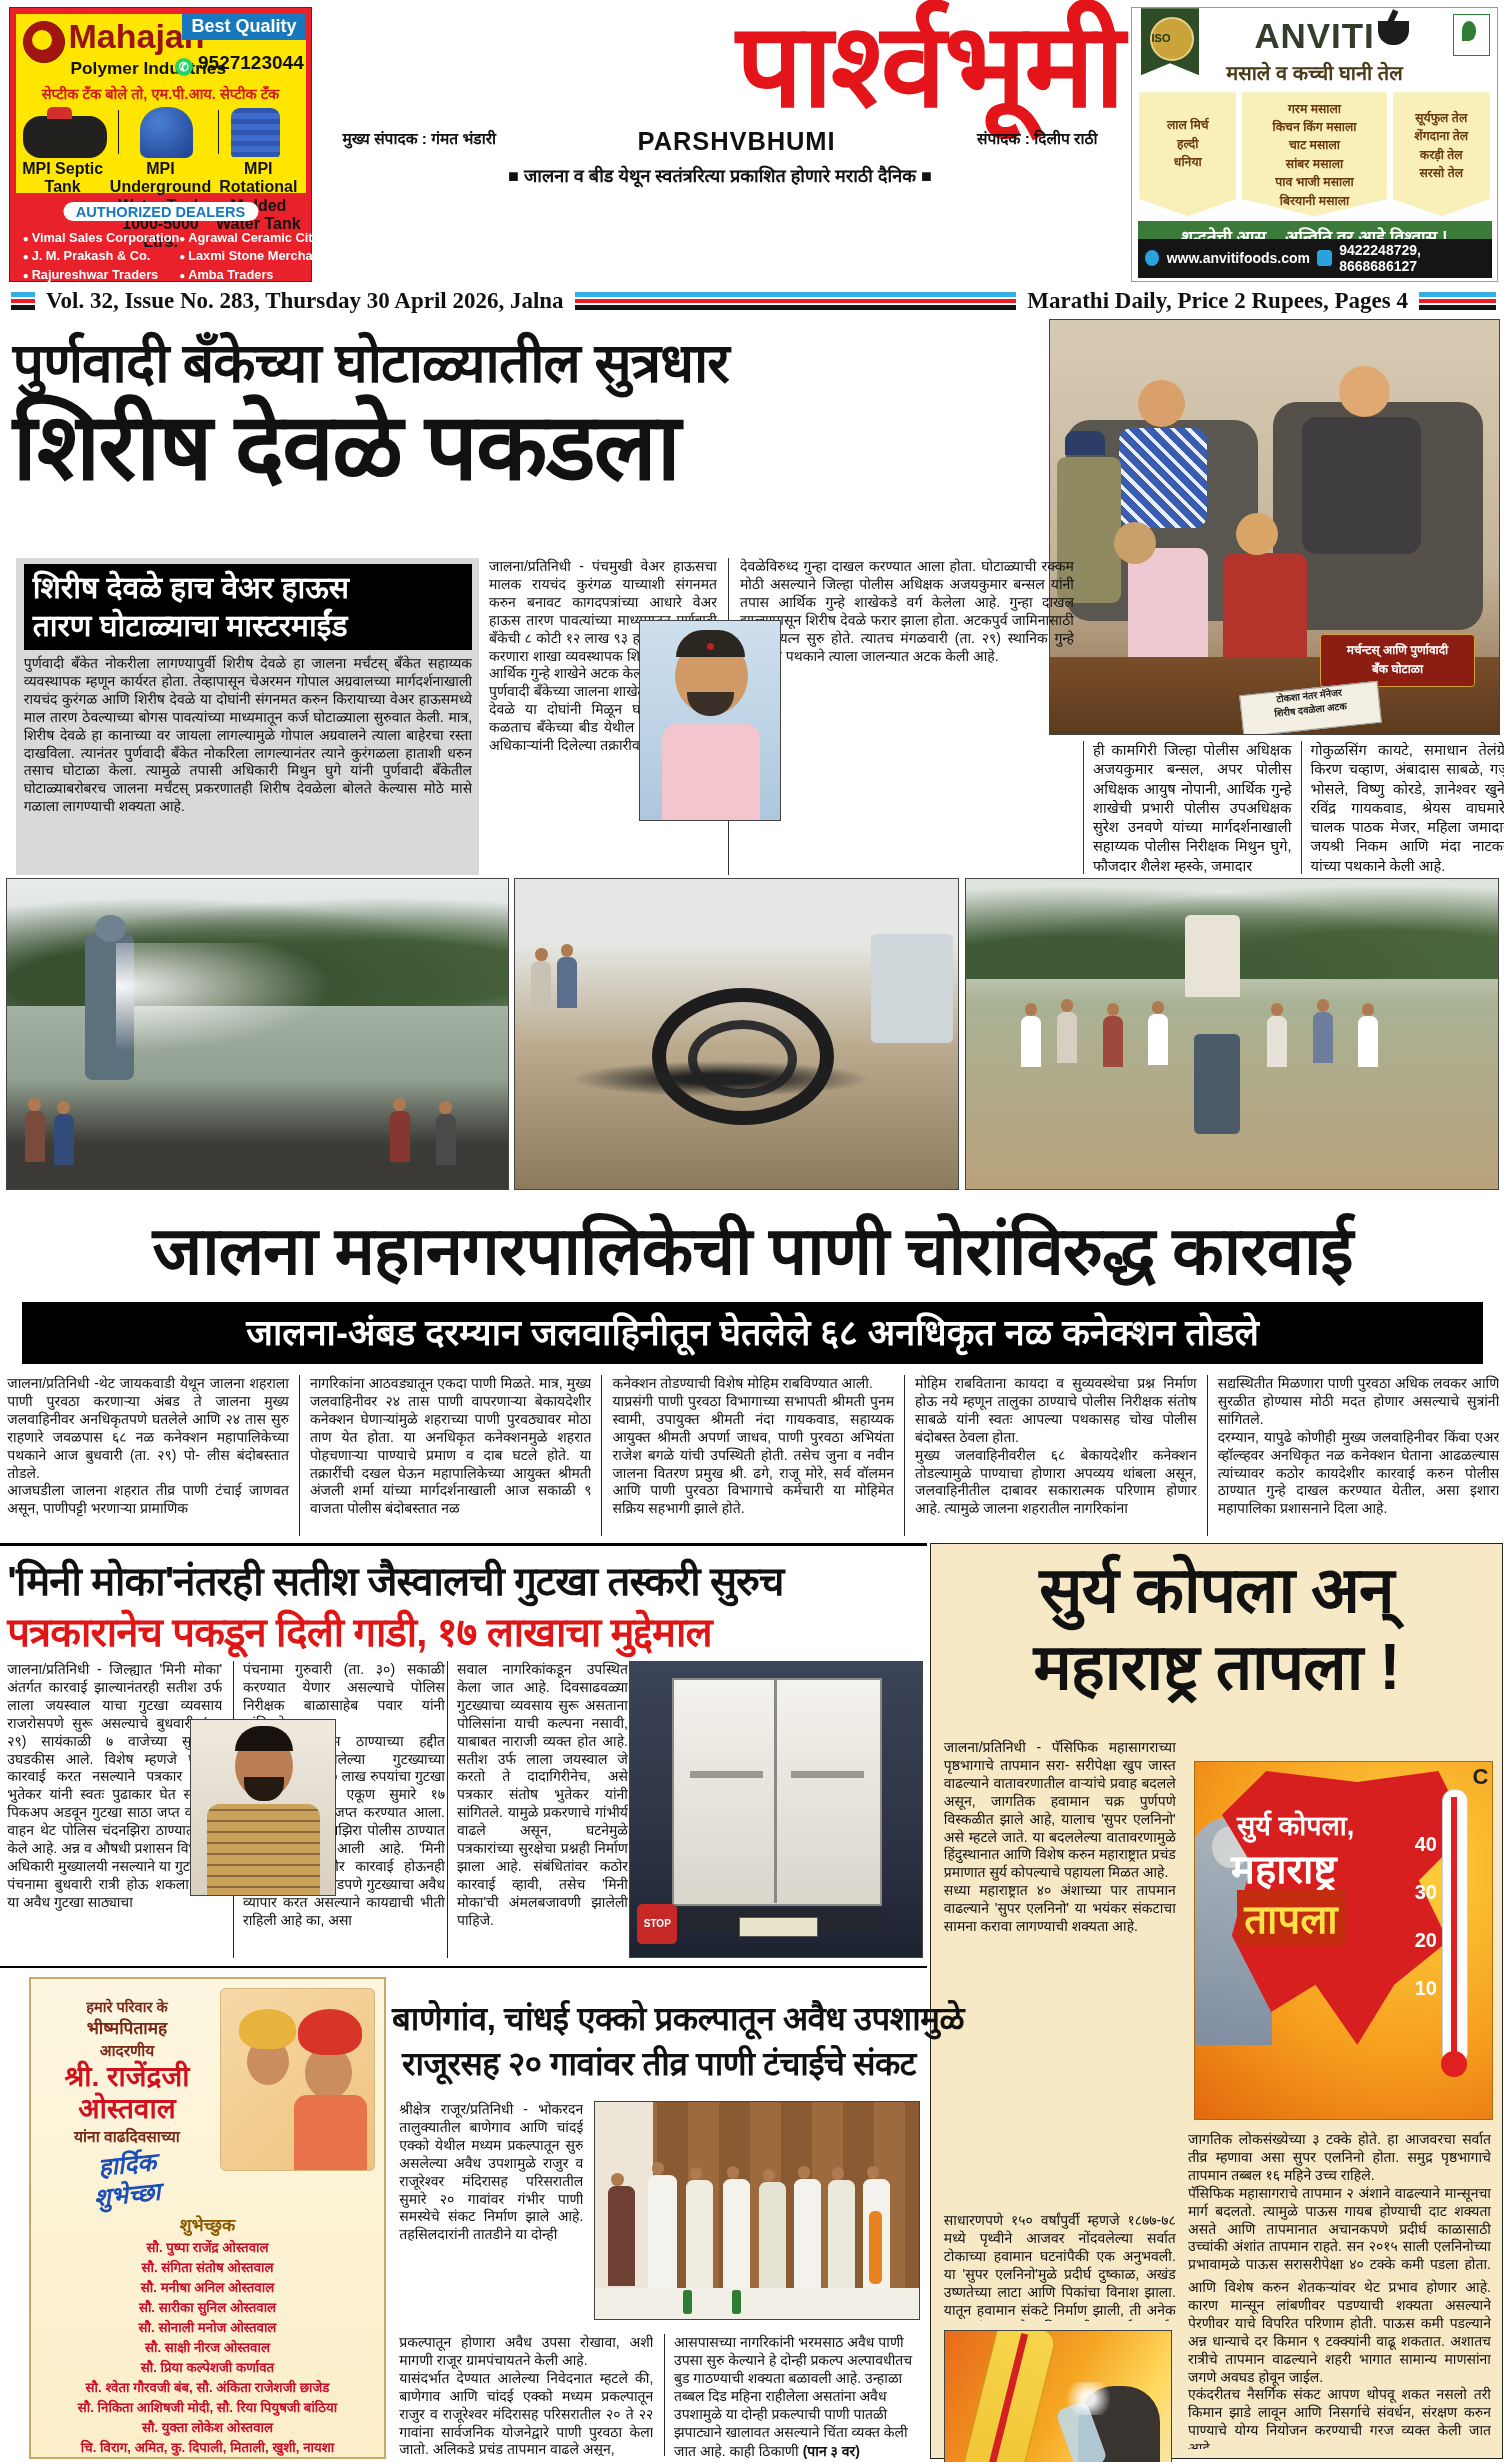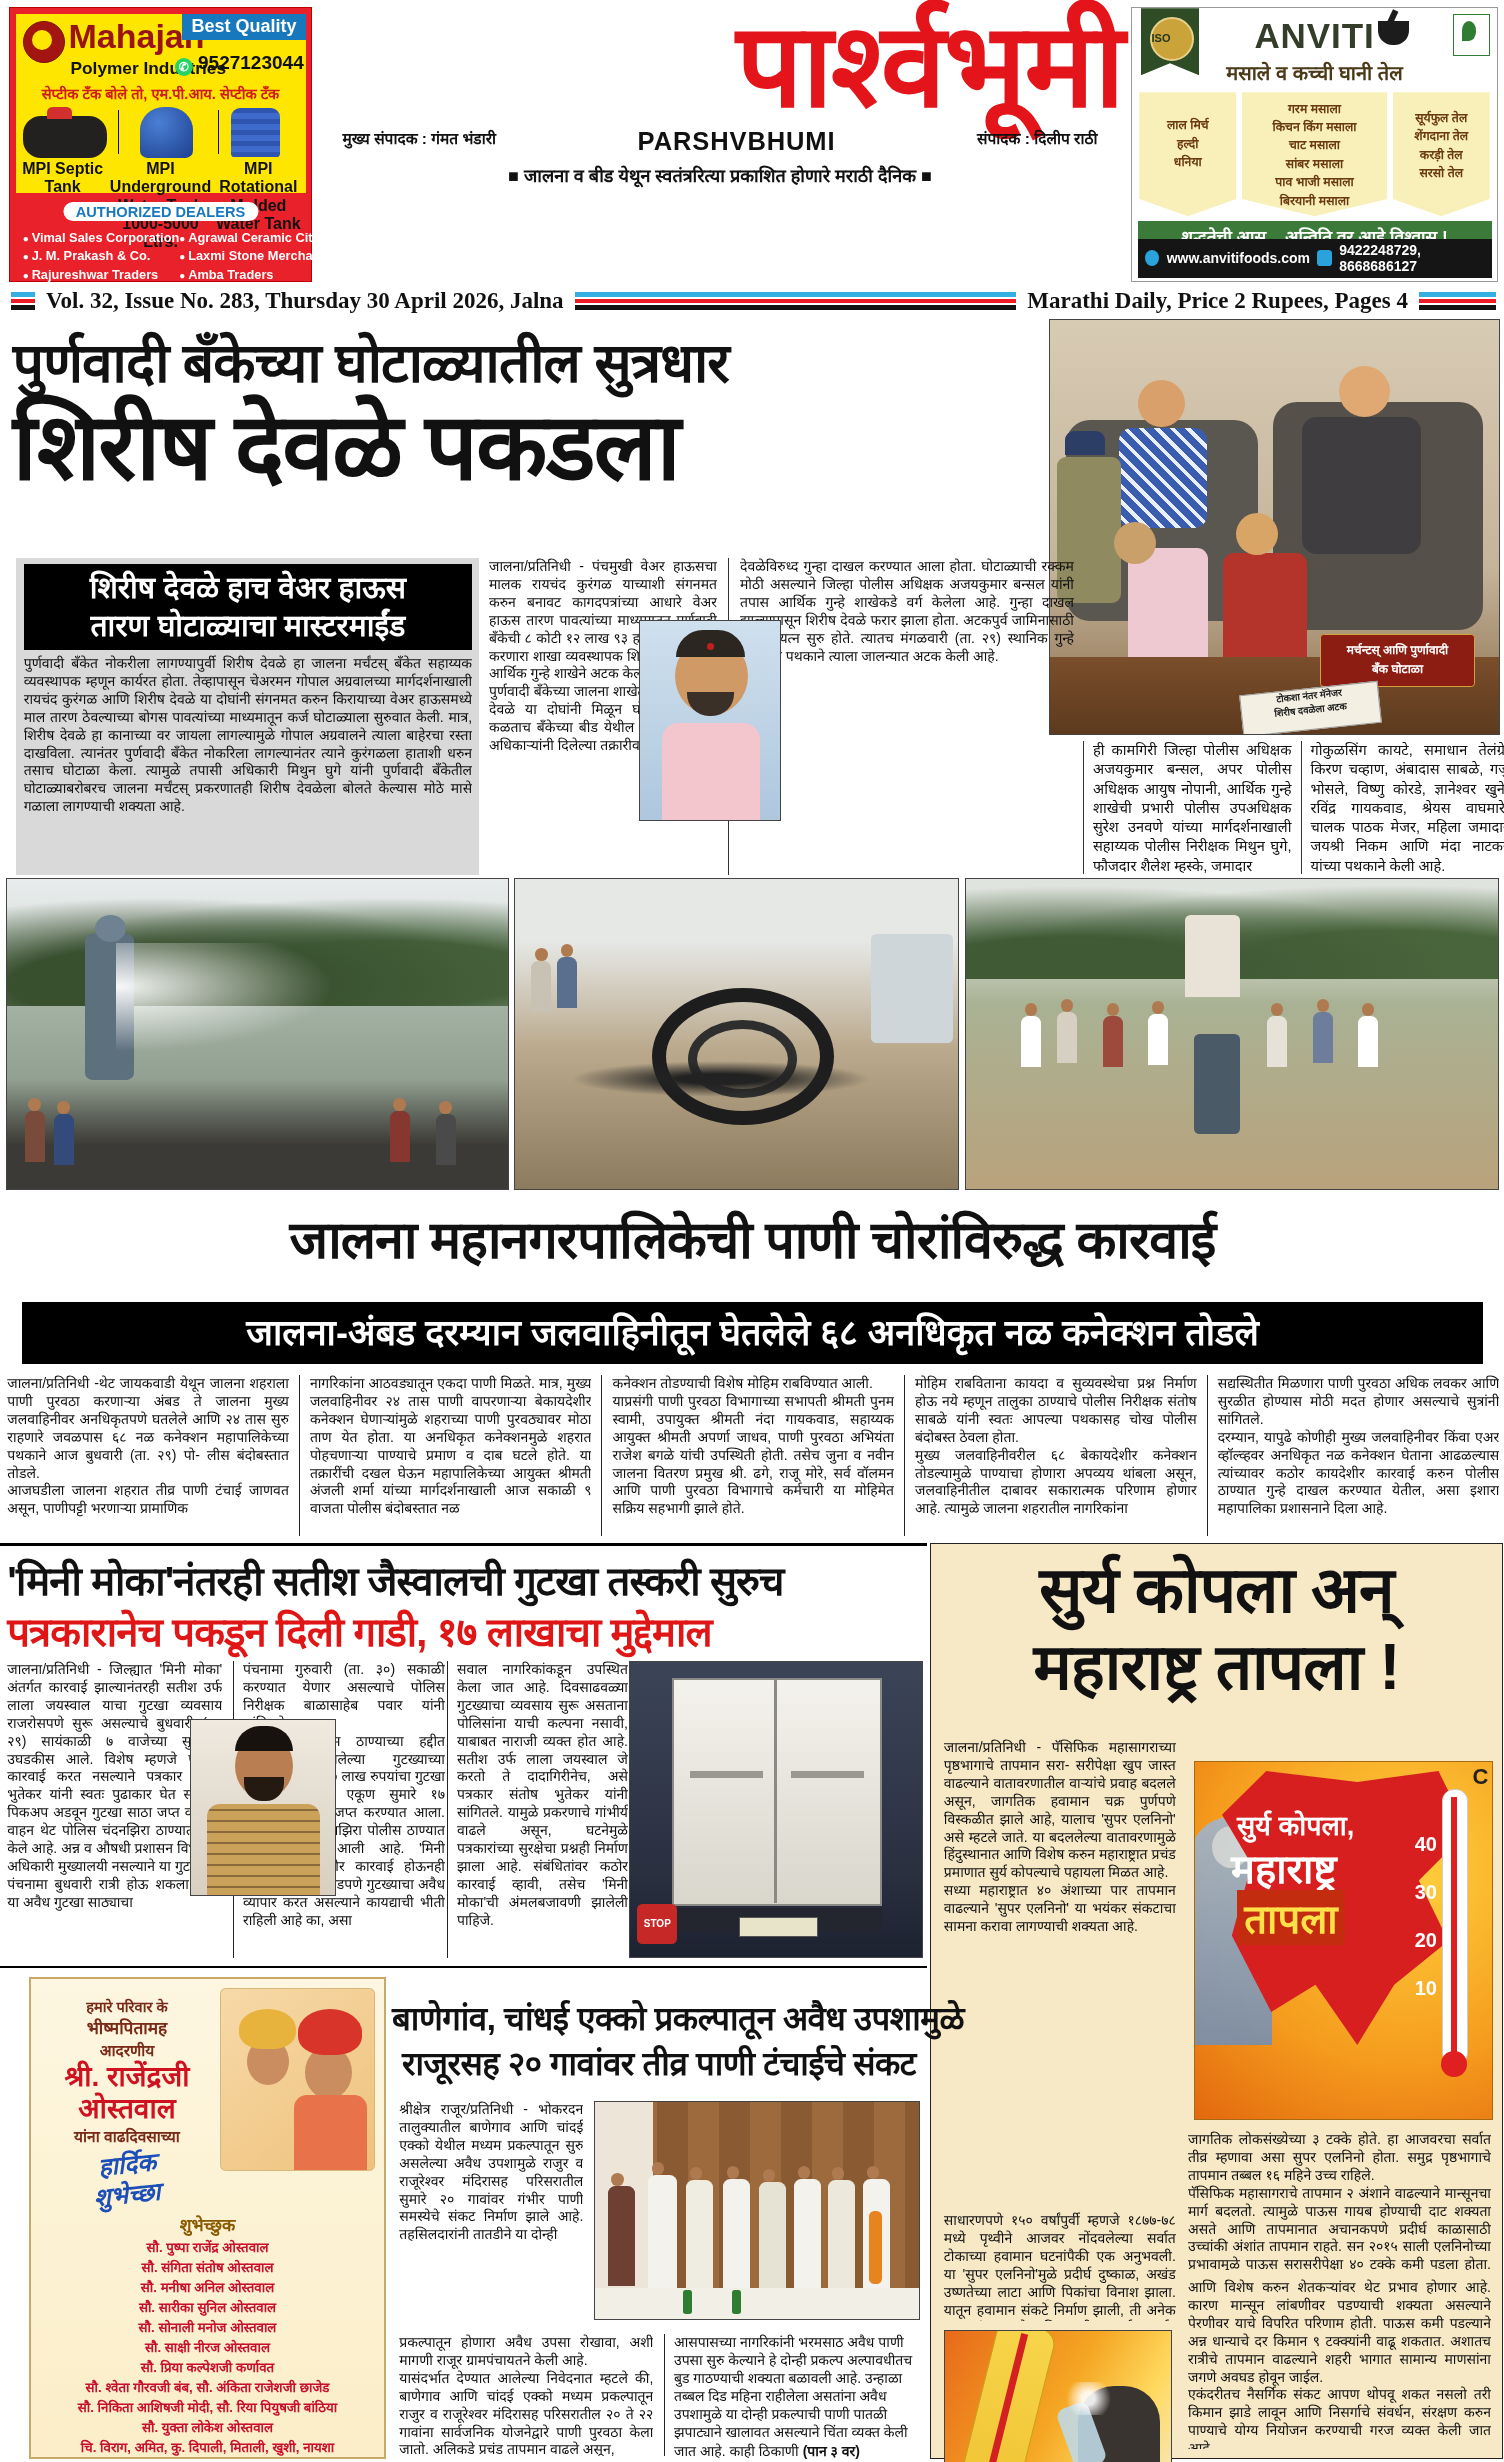--- a/index.html
+++ b/index.html
@@ -77,29 +77,29 @@
   
   .dateline{display:flex;align-items:center;gap:11px;}
   .dl-txt{font-family:"Liberation Serif",serif;font-size:23px;font-weight:bold;white-space:nowrap;}
   .stripes{height:17.3px;display:flex;flex-direction:column;justify-content:space-between;}
   .stripes i{display:block;height:4.6px;}
   .s-b{background:#35aee2;} .s-r{background:#ed1c24;} .s-k{background:#141414;}
   
   .kicker{font-size:55px;font-weight:bold;letter-spacing:-0.9px;}
   .hl1{font-size:93px;font-weight:bold;letter-spacing:-1.8px;line-height:1.0;}
   .lead-box{background:#d9d9d9;box-sizing:border-box;padding:5.5px 7.3px;}
-  .lead-box-head{background:#000;color:#fff;text-align:center;font-size:30px;font-weight:bold;
+  .lead-box-head{background:#000;color:#fff;text-align:left;font-size:30px;font-weight:bold;
                  line-height:1.25;padding:5.5px 9px;}
   .photo{box-sizing:border-box;border:0.9px solid #444;overflow:hidden;position:absolute;}
   .cap-cols{display:flex;}
   .cap-cols>div{flex:1;}
   .cap-cols>div+div{border-left:1.4px solid #333;margin-left:9px;padding-left:9px;}
   .cap-txt{font-size:14.6px;line-height:1.32;text-align:justify;font-weight:500;}
   
-  .w-head{text-align:center;font-size:52px;font-weight:bold;letter-spacing:-0.9px;}
+  .w-head{text-align:center;font-size:67px;font-weight:bold;letter-spacing:-0.9px;}
   .w-sub{background:#000;color:#fff;text-align:center;font-size:36px;font-weight:bold;}
   .w-cols{display:flex;}
   .w-cols>div{flex:1;}
   .w-cols>div+div{border-left:1.4px solid #222;margin-left:10px;padding-left:10px;}
   
   .g-wrap{border-top:3.6px solid #000;border-bottom:2.7px solid #000;box-sizing:border-box;}
   .g-head{font-size:40px;font-weight:bold;letter-spacing:-0.9px;}
   .g-sub{font-size:40px;font-weight:bold;color:#e01616;letter-spacing:-0.9px;}
   
   .weather{background:#f7e9c6;border:1.8px solid #222;box-sizing:border-box;}

